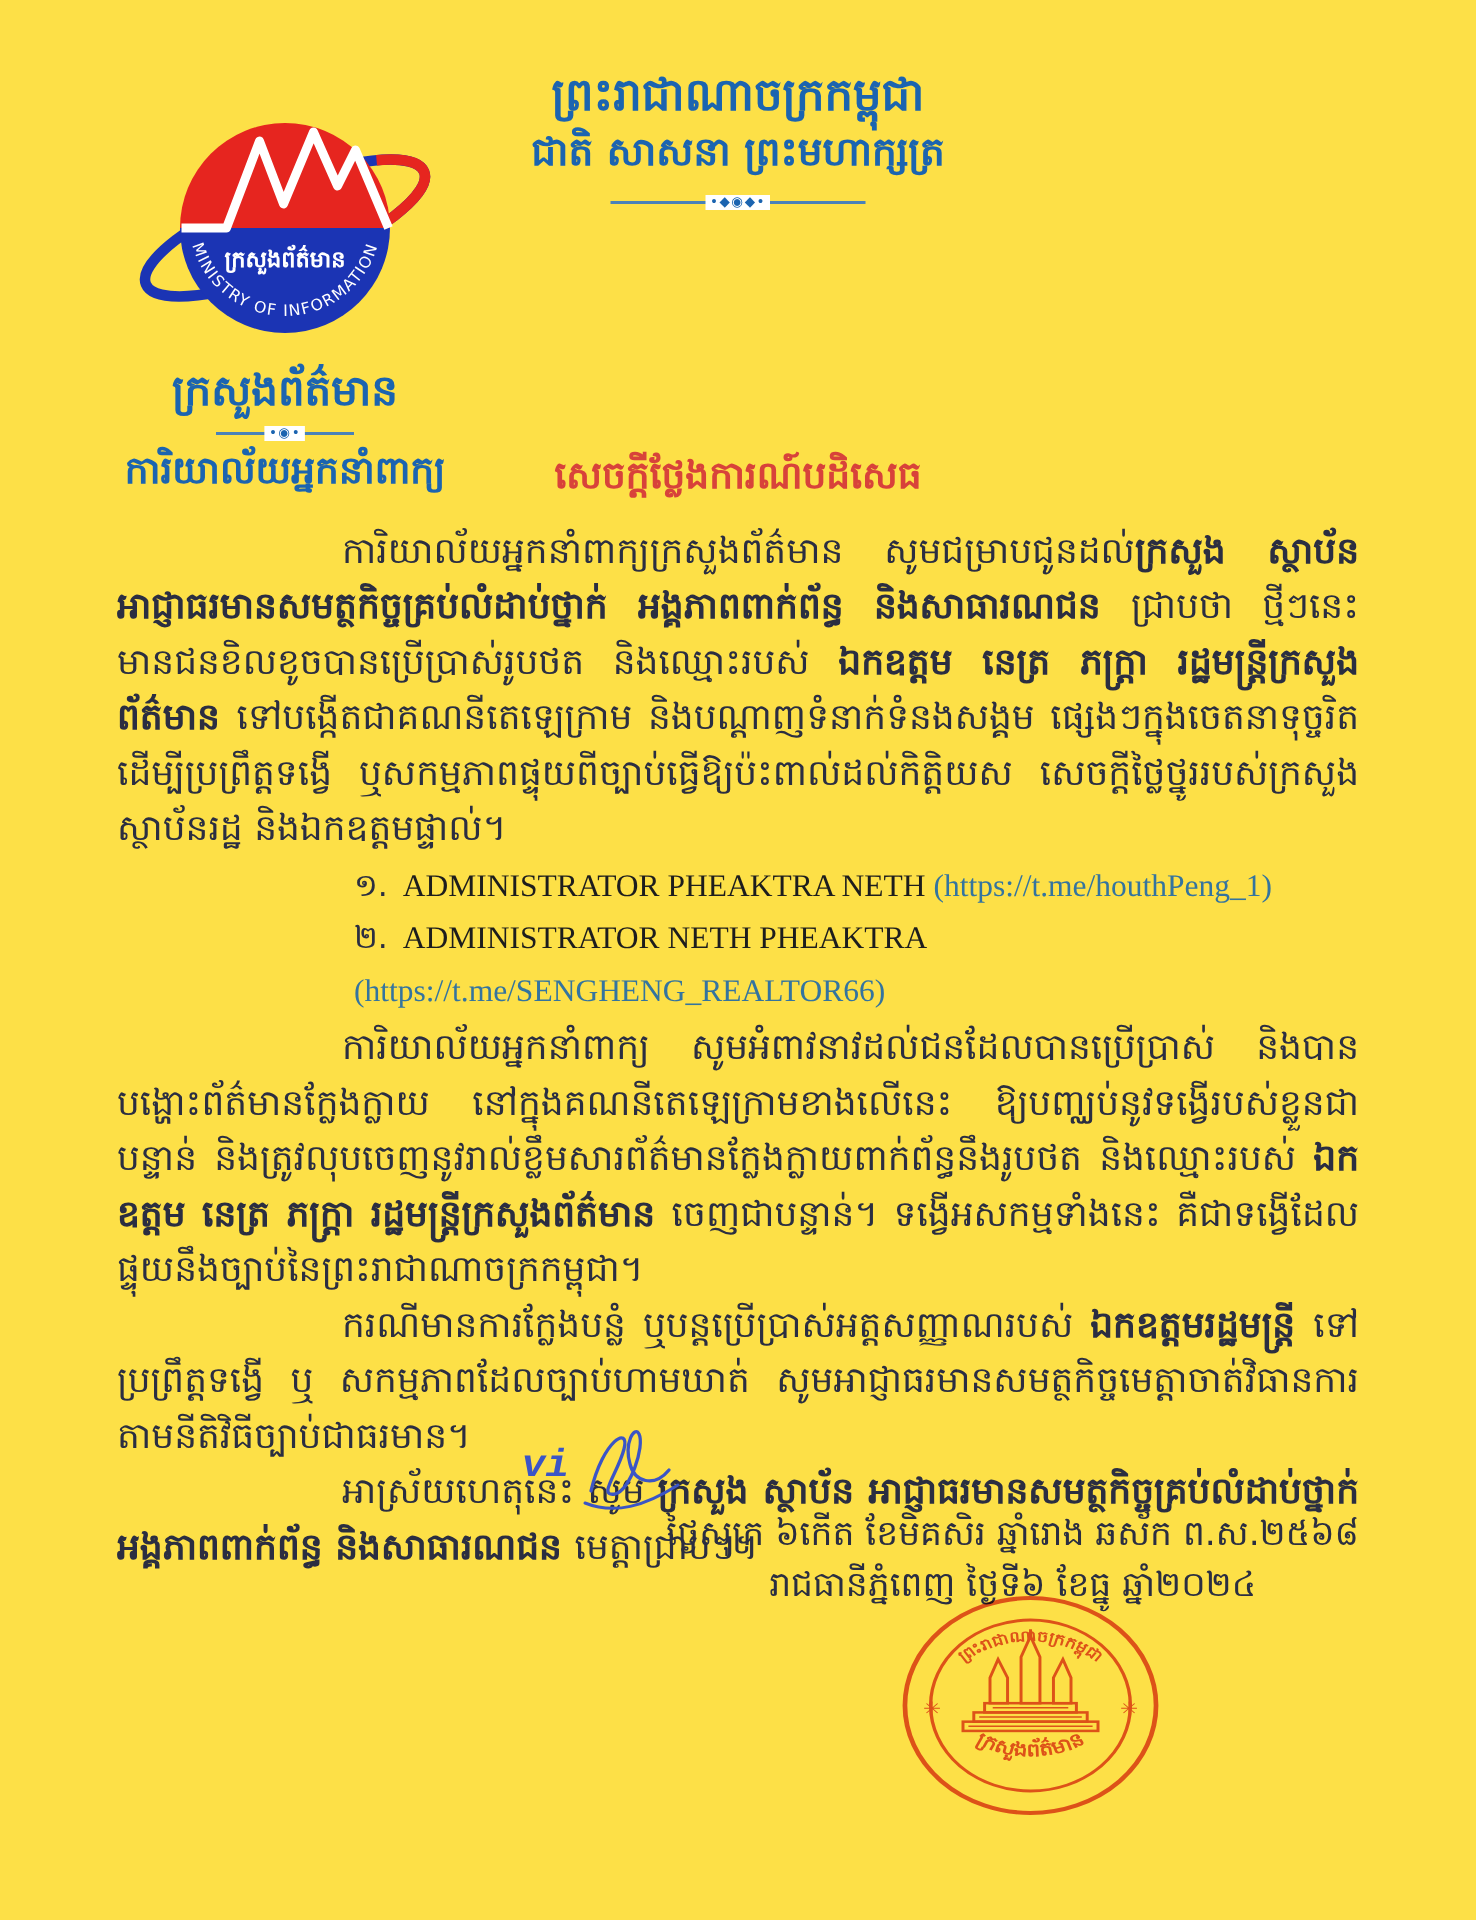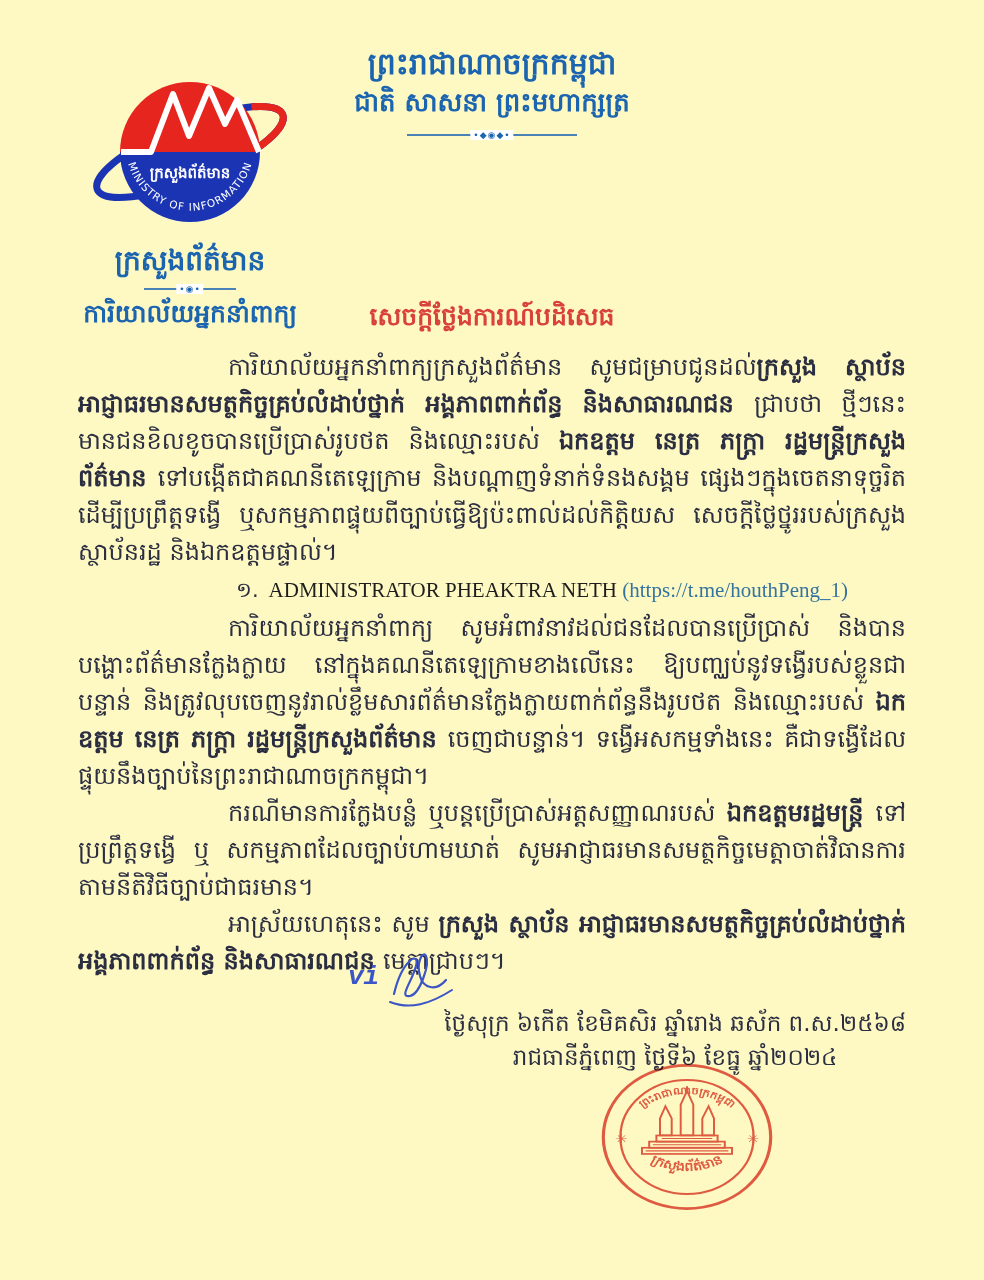--- a/index.html
+++ b/index.html
@@ -1,16 +1,16 @@
 <!DOCTYPE html>
 <html><head>
 <meta charset="utf-8">
 <style>
   html,body{margin:0;padding:0;background:#ffffff;}
-  .page{position:relative;width:984px;height:1280px;background:#fef9c3;overflow:hidden;
+  .page{position:relative;width:984px;height:1280px;background:#fde047;overflow:hidden;
         font-family:"DejaVu Sans",sans-serif;color:#2b2e41;}
 
   
   .kingdom{position:absolute;top:44px;left:0;right:0;text-align:center;color:#1b64b0;}
   .kingdom .l1{font-size:30px;font-weight:bold;line-height:40px;}
   .kingdom .l2{font-size:26px;font-weight:bold;line-height:36px;}
   .ornament{position:relative;width:170px;height:10px;margin:10px auto 0 auto;}
   .ornament .bar{position:absolute;top:4px;left:0;right:0;height:2px;background:#4a82b8;}
   .ornament .beads{position:absolute;top:0;left:50%;transform:translateX(-50%);
       font-size:9px;color:#1b64b0;background:#fff;padding:0 3px;line-height:10px;letter-spacing:1px;}
@@ -94,20 +94,24 @@
 
   <div class="content">
     <p><span>ការិយាល័យអ្នកនាំពាក្យក្រសួងព័ត៌មាន សូមជម្រាបជូនដល់</span><b>ក្រសួង ស្ថាប័ន អាជ្ញាធរមានសមត្ថកិច្ចគ្រប់លំដាប់ថ្នាក់ អង្គភាពពាក់ព័ន្ធ និងសាធារណជន </b><span>ជ្រាបថា ថ្មីៗនេះមានជនខិលខូចបានប្រើប្រាស់រូបថត និងឈ្មោះរបស់ </span><b>ឯកឧត្តម នេត្រ ភក្ត្រា រដ្ឋមន្ត្រីក្រសួងព័ត៌មាន </b><span>ទៅបង្កើតជាគណនីតេឡេក្រាម និងបណ្តាញទំនាក់ទំនងសង្គម ផ្សេងៗក្នុងចេតនាទុច្ចរិត ដើម្បីប្រព្រឹត្តទង្វើ ឬសកម្មភាពផ្ទុយពីច្បាប់ធ្វើឱ្យប៉ះពាល់ដល់កិត្តិយស សេចក្តីថ្លៃថ្នូររបស់ក្រសួង ស្ថាប័នរដ្ឋ និងឯកឧត្តមផ្ទាល់។</span></p>
 
 
     <div class="tg-list">
       <div class="tg-item">
         <span class="num">១.</span><span>ADMINISTRATOR PHEAKTRA NETH</span>
         <a class="url" href="#">(https://t.me/houthPeng_1)</a>
       </div>
+      <div class="tg-item">
+        <span class="num">២.</span><span>ADMINISTRATOR NETH PHEAKTRA</span>
+        <a class="url" href="#">(https://t.me/SENGHENG_REALTOR66)</a>
+      </div>
     </div>
 
     <p><span>ការិយាល័យអ្នកនាំពាក្យ សូមអំពាវនាវដល់ជនដែលបានប្រើប្រាស់ និងបានបង្ហោះព័ត៌មានក្លែងក្លាយ នៅក្នុងគណនីតេឡេក្រាមខាងលើនេះ ឱ្យបញ្ឈប់នូវទង្វើរបស់ខ្លួនជាបន្ទាន់ និងត្រូវលុបចេញនូវរាល់ខ្លឹមសារព័ត៌មានក្លែងក្លាយពាក់ព័ន្ធនឹងរូបថត និងឈ្មោះរបស់ </span><b>ឯកឧត្តម នេត្រ ភក្ត្រា រដ្ឋមន្ត្រីក្រសួងព័ត៌មាន </b><span>ចេញជាបន្ទាន់។ ទង្វើអសកម្មទាំងនេះ គឺជាទង្វើដែលផ្ទុយនឹងច្បាប់នៃព្រះរាជាណាចក្រកម្ពុជា។</span></p>
 
     <p><span>ករណីមានការក្លែងបន្លំ ឬបន្តប្រើប្រាស់អត្តសញ្ញាណរបស់ </span><b>ឯកឧត្តមរដ្ឋមន្ត្រី </b><span>ទៅប្រព្រឹត្តទង្វើ ឬ សកម្មភាពដែលច្បាប់ហាមឃាត់ សូមអាជ្ញាធរមានសមត្ថកិច្ចមេត្តាចាត់វិធានការតាមនីតិវិធីច្បាប់ជាធរមាន។</span></p>
 
     <p><span>អាស្រ័យហេតុនេះ សូម </span><b>ក្រសួង ស្ថាប័ន អាជ្ញាធរមានសមត្ថកិច្ចគ្រប់លំដាប់ថ្នាក់ អង្គភាពពាក់ព័ន្ធ និងសាធារណជន </b><span>មេត្តាជ្រាបៗ។</span></p>
   </div>
 
   <div class="signature">

